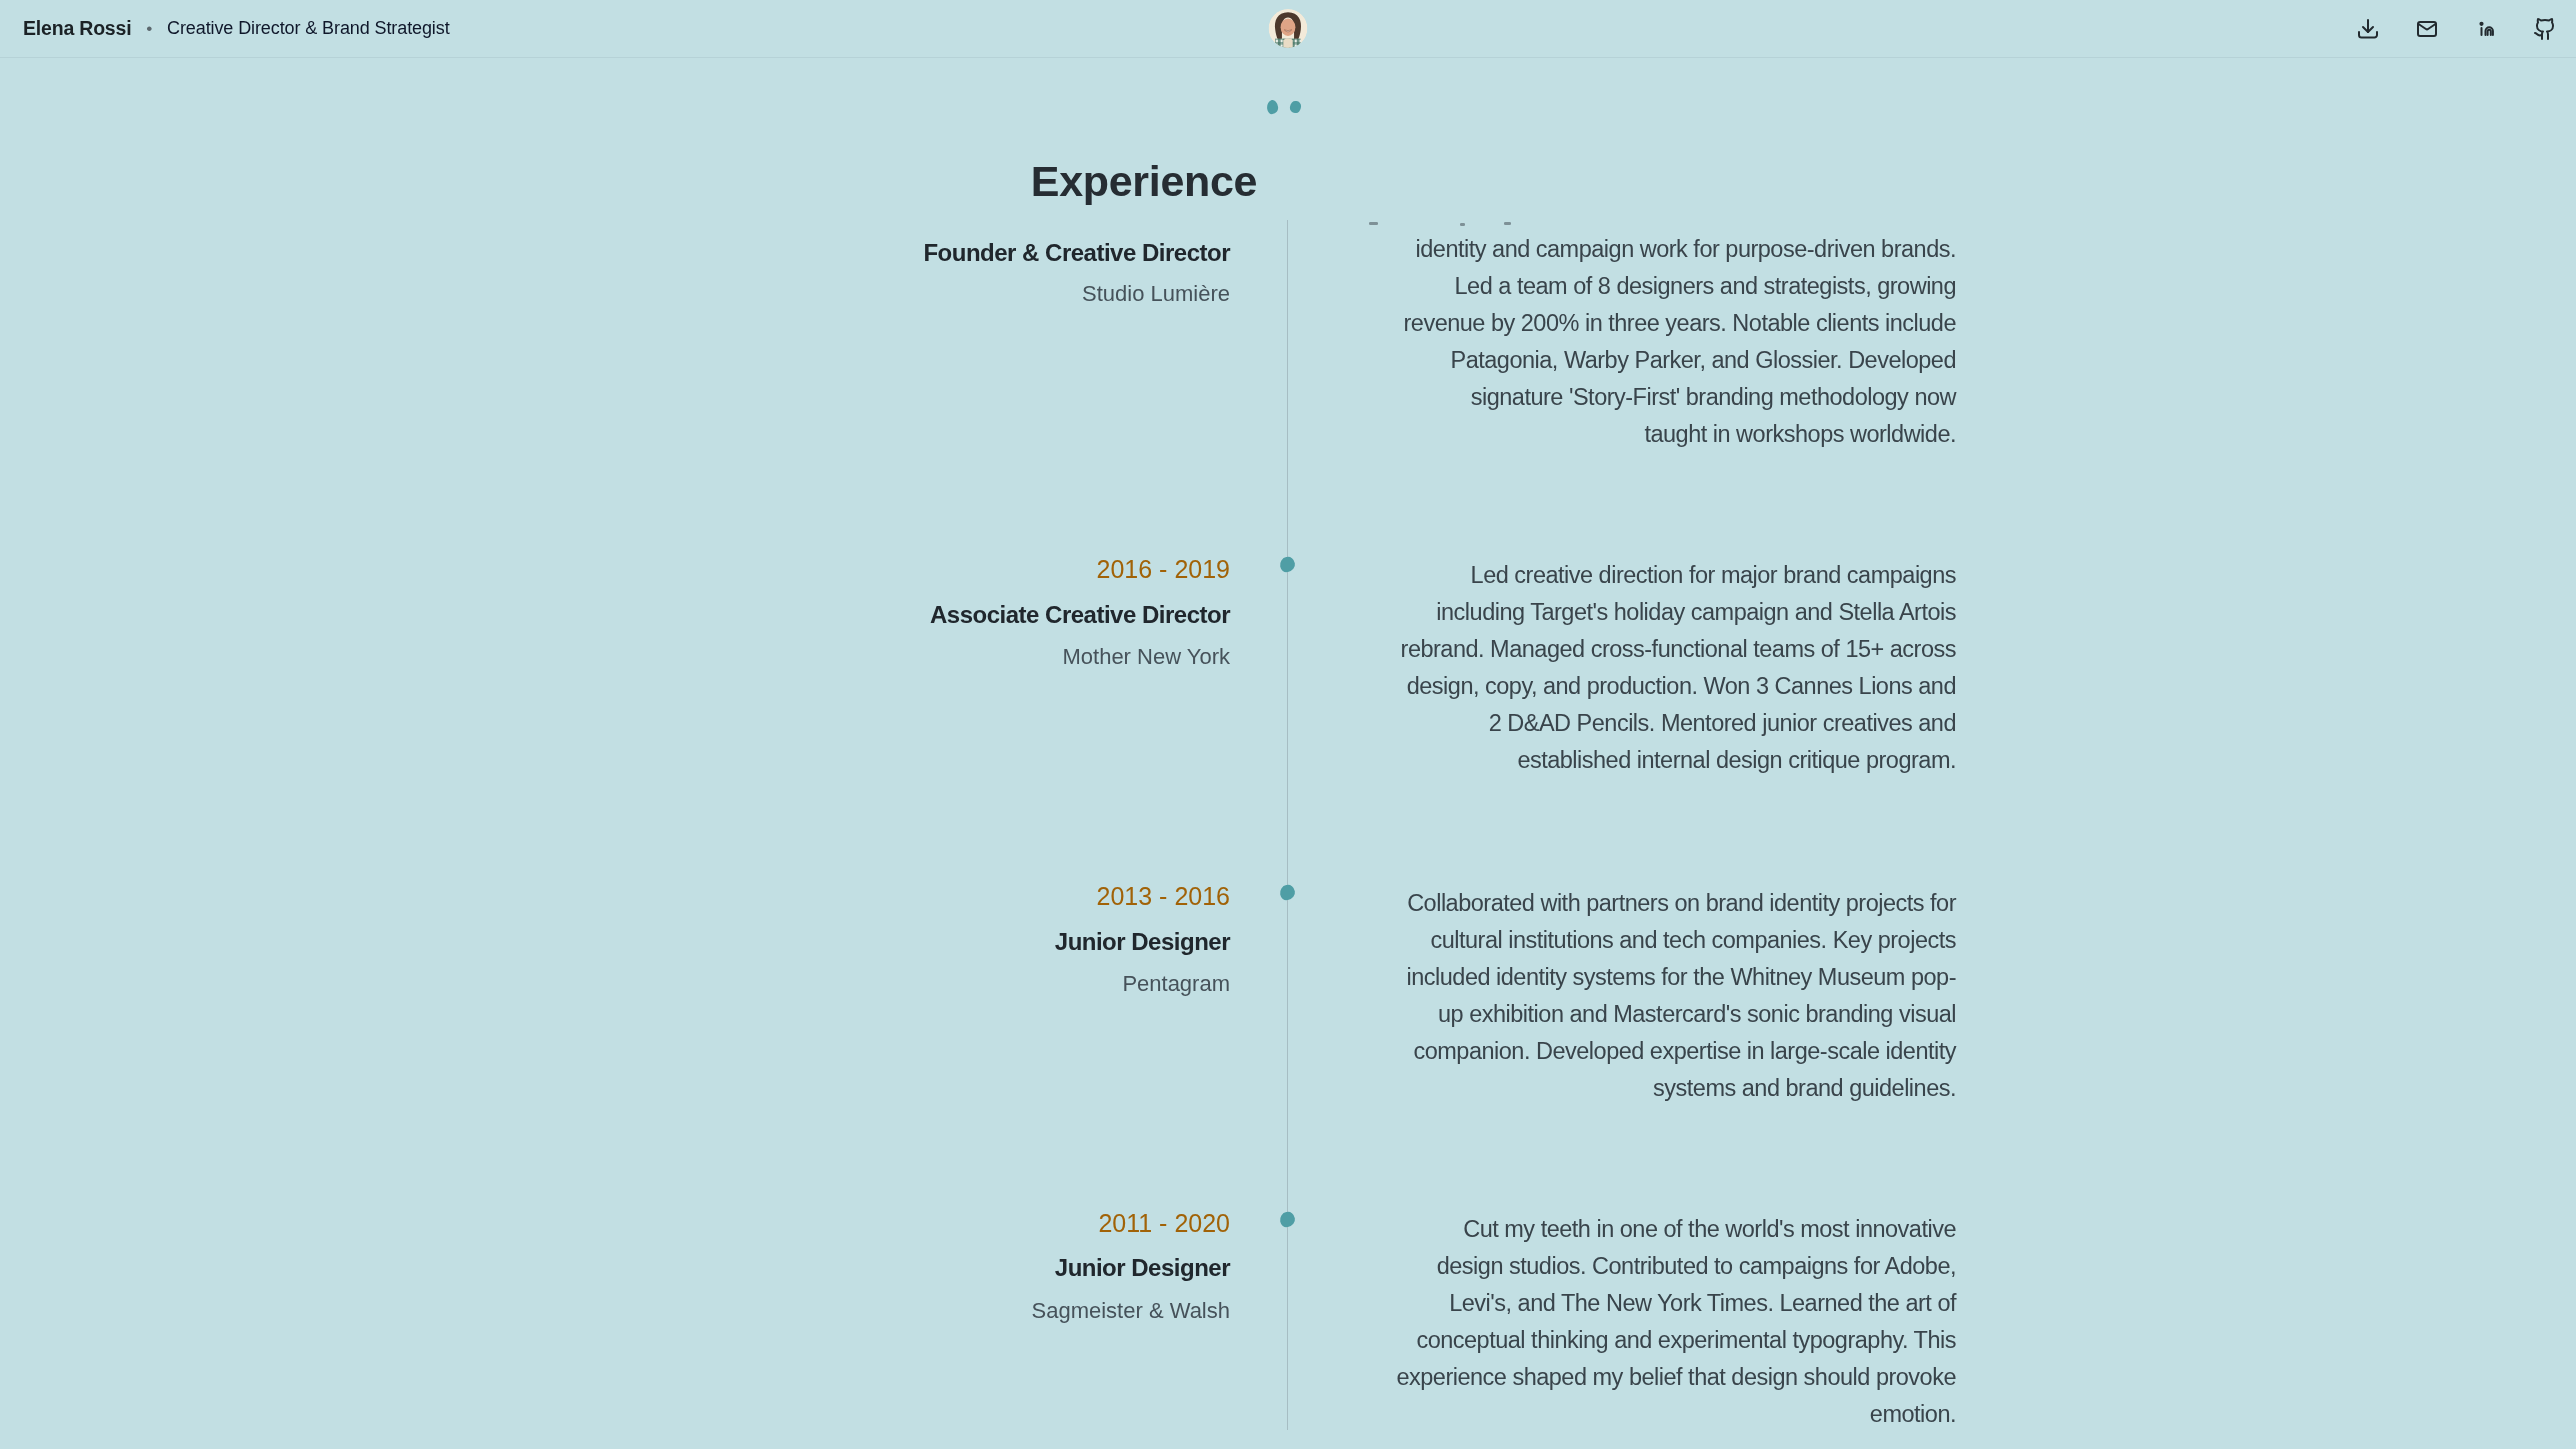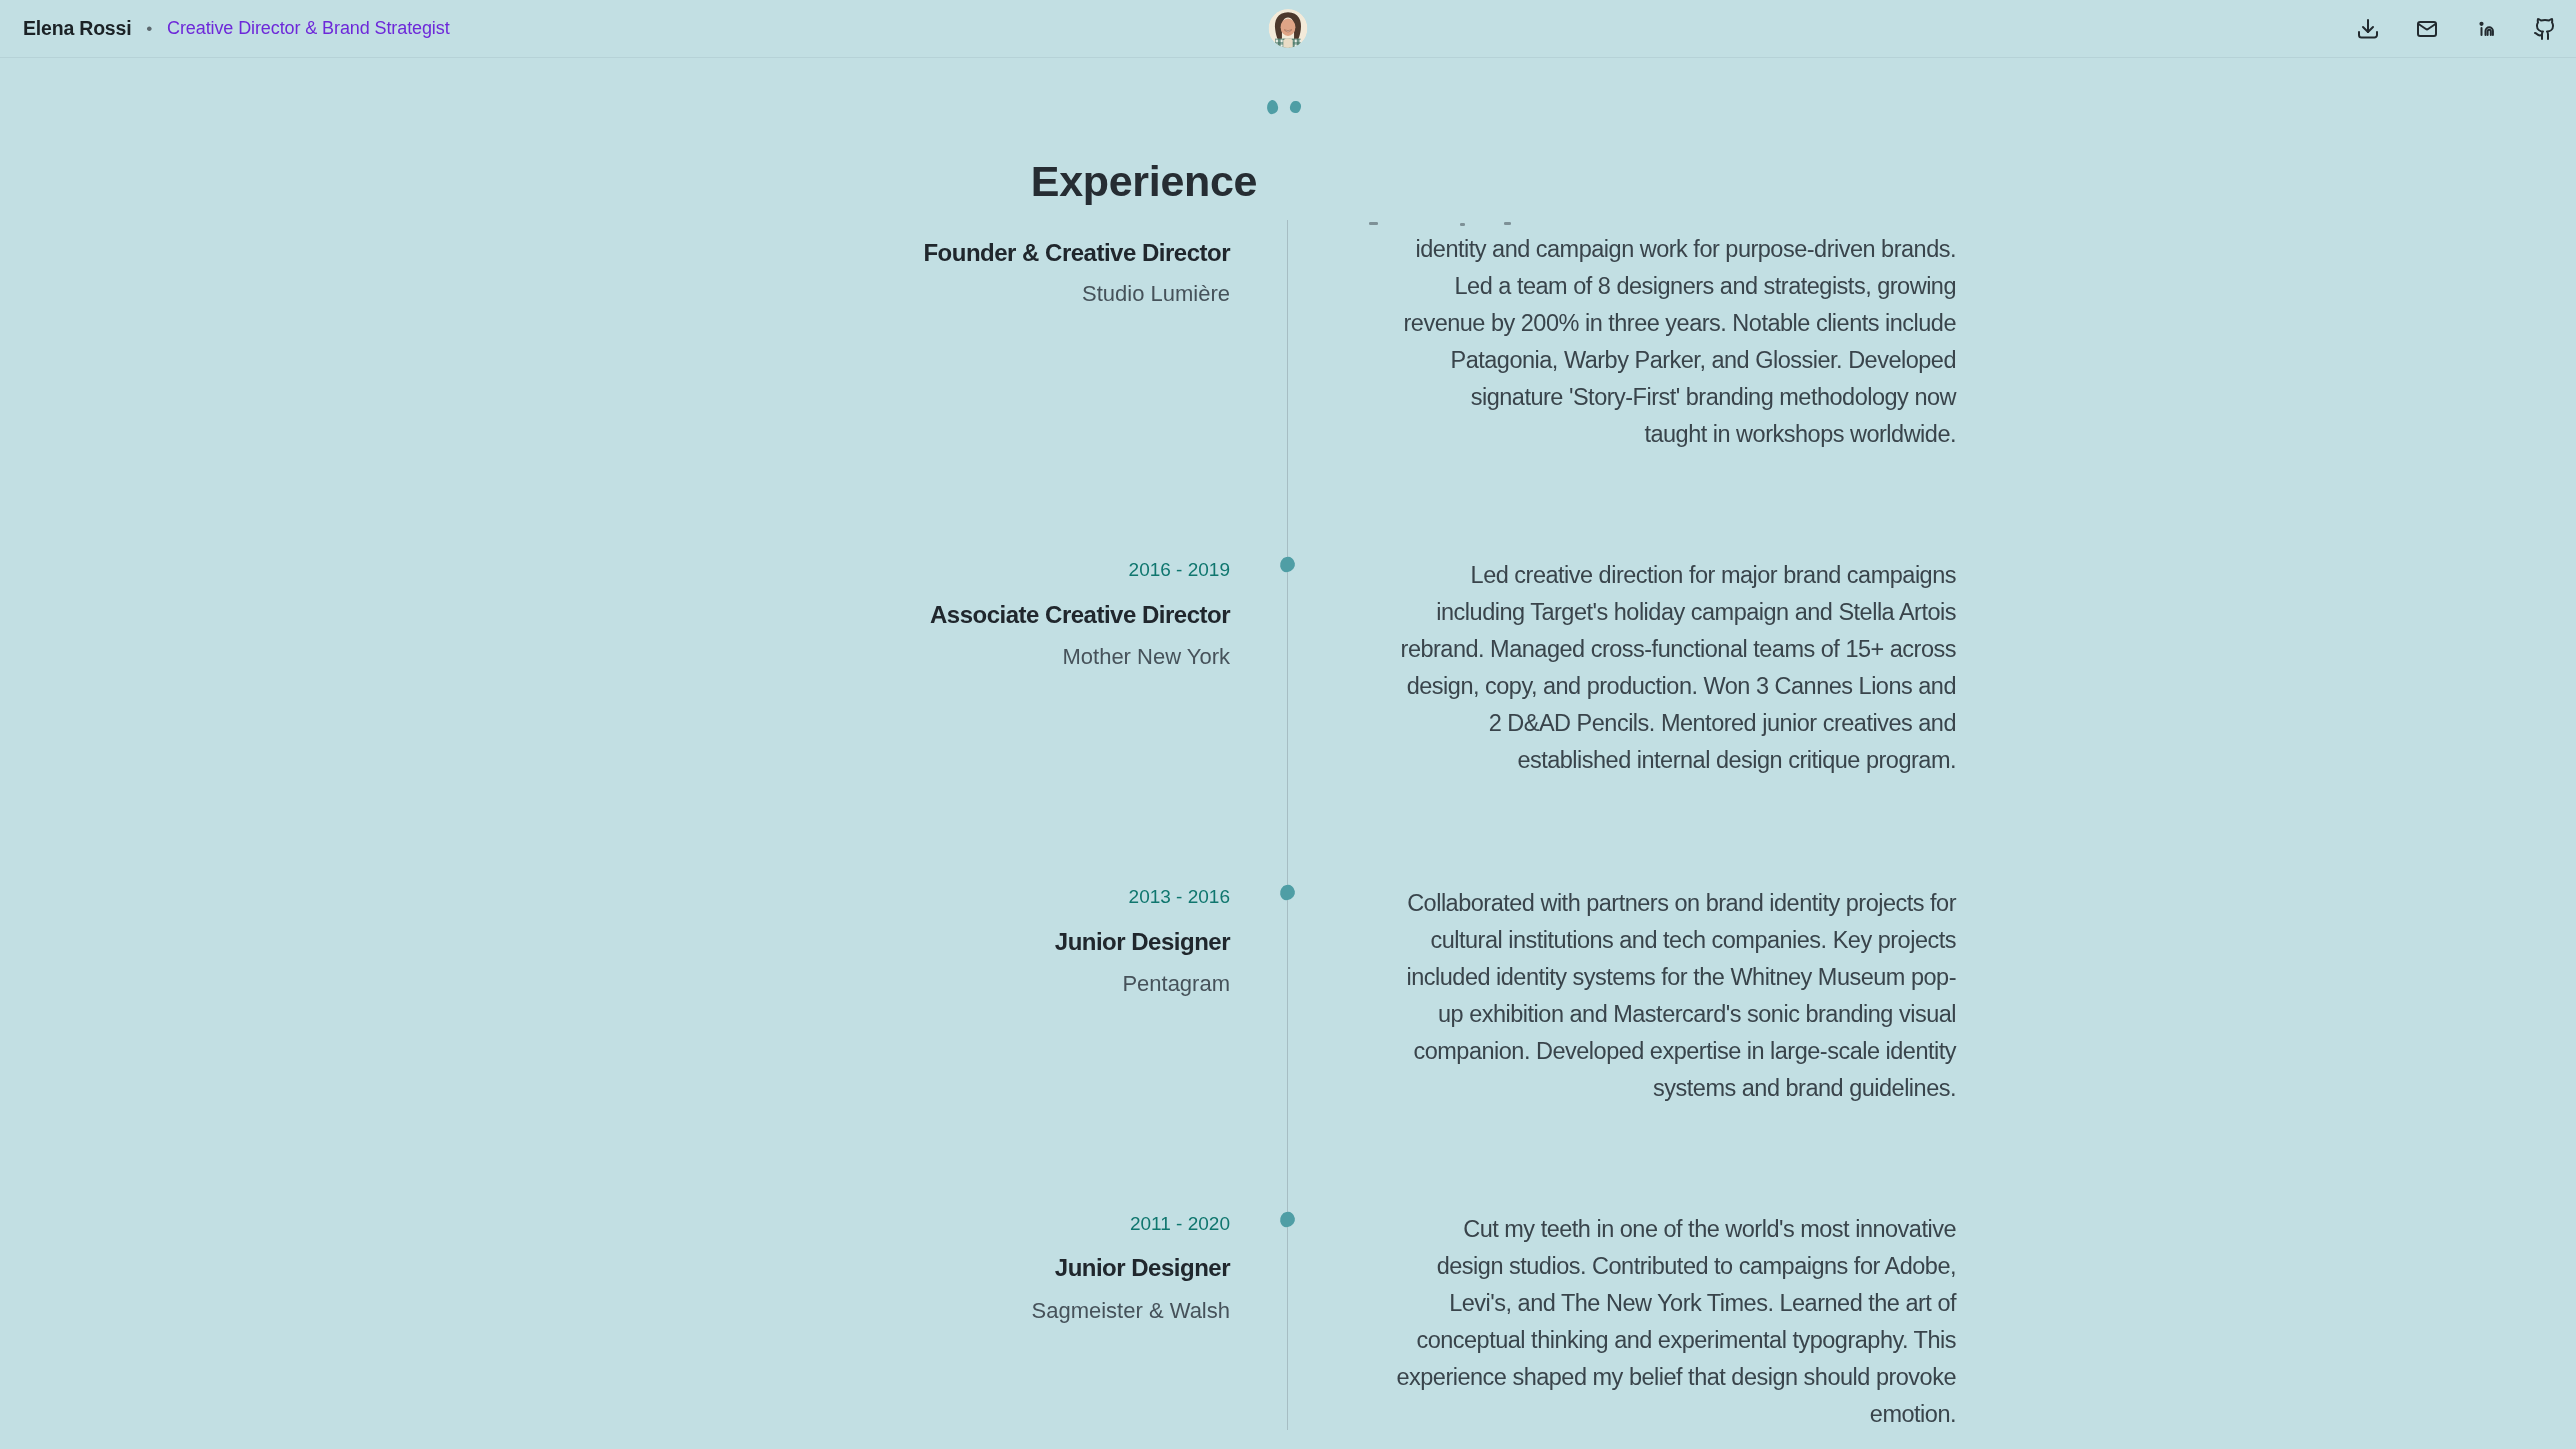--- a/index.html
+++ b/index.html
@@ -11,21 +11,21 @@
   
   .header{
     position:absolute;top:0;left:0;width:2576px;height:58px;
     display:flex;align-items:center;box-sizing:border-box;
     padding:0 19px 0 23px;
     border-bottom:1.3px solid rgba(30,45,50,0.07);
   }
   .brand{display:flex;align-items:center;gap:14.8px;}
   .brand .name{font-size:19.5px;font-weight:700;color:#1b2226;letter-spacing:-0.2px;}
   .brand .sep{font-size:17.4px;color:#5c686e;line-height:1;}
-  .brand .role{font-size:18px;color:#6d28d9;letter-spacing:-0.1px;}
+  .brand .role{font-size:18px;color:#0f172a;letter-spacing:-0.1px;}
   .avatar{
     position:absolute;left:50%;top:8.7px;transform:translateX(-50%);
     width:39px;height:39px;border-radius:50%;overflow:hidden;cursor:pointer;
   }
   .icons{margin-left:auto;display:flex;align-items:center;gap:35px;}
   .icon-btn{
     width:24px;height:24px;display:flex;align-items:center;justify-content:center;
     cursor:pointer;background:none;border:none;padding:0;
   }
   .icon-btn svg{width:24px;height:24px;stroke:#222a2f;stroke-width:2;fill:none;
@@ -40,21 +40,21 @@
     position:absolute;top:127px;left:0;width:2288px;text-align:center;
     font-size:43px;line-height:51px;font-weight:700;color:#262d33;letter-spacing:-0.3px;
   }
   
   .timeline-line{position:absolute;left:1287px;top:220px;width:1.3px;height:1210px;background:#a6bdc3;}
   .tdot{position:absolute;left:1280px;width:14.8px;height:15.4px;background:#4f9ea5;
     border-radius:53% 47% 58% 42% / 55% 50% 50% 45%;transform:rotate(-10deg);}
   .tdot.t2{top:557px;} .tdot.t3{top:885px;} .tdot.t4{top:1212px;}
   
   .lcol{position:absolute;left:671px;width:559px;text-align:right;}
-  .date{font-size:19px;line-height:21.5px;color:#0f766e;}
+  .date{font-size:25px;line-height:21.5px;color:#a16207;}
   .jobtitle{font-size:24px;line-height:35px;font-weight:700;color:#20272d;letter-spacing:-0.5px;}
   .company{font-size:22px;line-height:24px;color:#46525a;}
   .d-e2{top:559px;} .j-e2{top:597px;} .c-e2{top:645px;}
   .d-e3{top:886px;} .j-e3{top:924px;} .c-e3{top:972px;}
   .d-e4{top:1213px;} .j-e4{top:1250px;} .c-e4{top:1299px;}
   .j-e1{top:235px;} .c-e1{top:282px;}
   
   .desc{
     position:absolute;left:1346px;width:610px;
     font-size:23.5px;line-height:37px;letter-spacing:-0.5px;color:#39444b;

